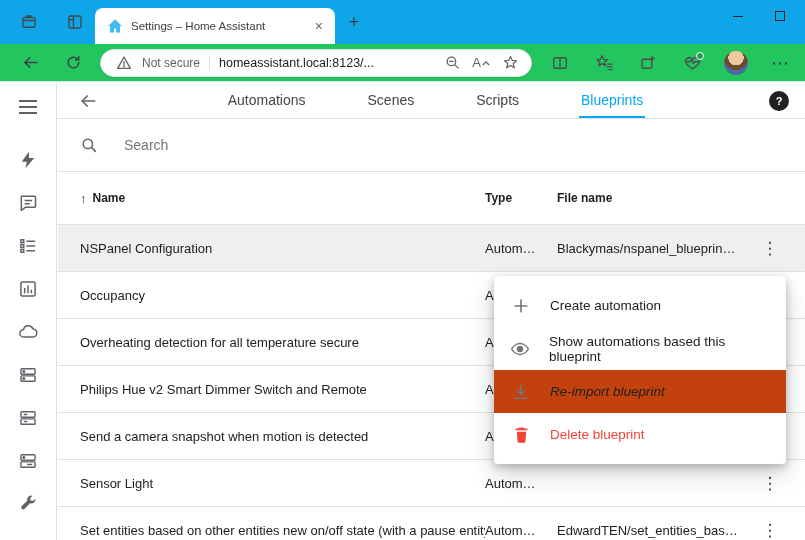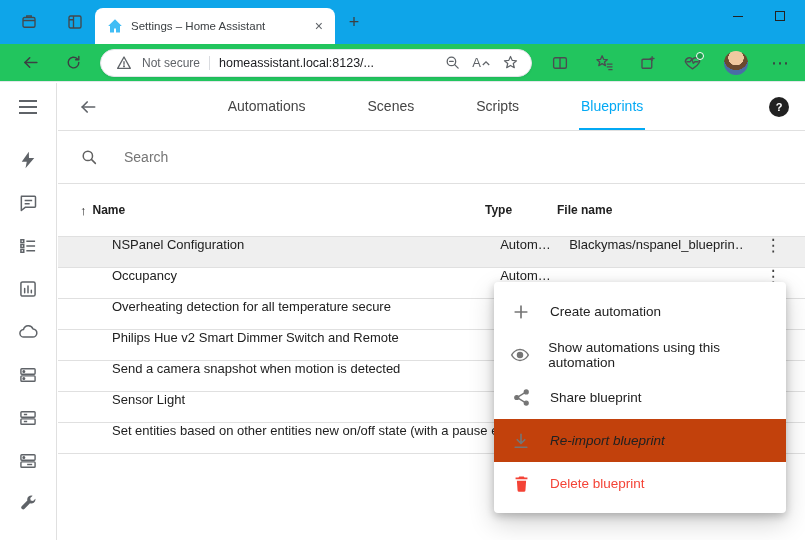--- a/index.html
+++ b/index.html
@@ -48,21 +48,21 @@
   .ha-sidebar { position:absolute; left:0; top:0; width:57px; height:100%; background:#fff;
                 border-right:1px solid #e0e0e0; display:flex; flex-direction:column; align-items:center; }
   .hamburger { margin-top:12px; width:24px; height:24px; display:flex; flex-direction:column;
                justify-content:center; gap:4px; }
   .hamburger i { display:block; width:18px; height:2px; background:#5f6368; margin:0 auto; }
   .sb-icon { width:24px; height:24px; color:#5f6368; display:flex; align-items:center; justify-content:center; }
   .sb-icon.first { margin-top:29px; }
   .sb-icon + .sb-icon { margin-top:19px; }
 
   .ha-main { position:absolute; left:58px; top:0; width:747px; height:100%; }
-  .appbar { height:48px; display:flex; align-items:center; border-bottom:1px solid #e0e0e0; padding:0 16px; }
+  .appbar { height:36px; display:flex; align-items:center; border-bottom:1px solid #e0e0e0; padding:0 16px; }
   .appbar-back { width:28px; height:28px; display:flex; align-items:center; justify-content:center; color:#5f6368; }
   .ha-tabs { flex:1; display:flex; justify-content:center; gap:58px; height:100%; }
   .ha-tab { display:flex; align-items:center; height:100%; font-size:14px; font-weight:500; color:#454545;
             border-bottom:2px solid transparent; padding:0 2px; }
   .ha-tab.active { color:#03a9f4; border-bottom-color:#03a9f4; }
   .help-btn { width:20px; height:20px; border-radius:50%; background:#212121; color:#fff; font-size:11px;
               font-weight:bold; display:flex; align-items:center; justify-content:center; }
 
   .search-row { height:53px; display:flex; align-items:center; gap:26px; padding-left:22px;
                 border-bottom:1px solid #e0e0e0; color:#616161; }
@@ -70,27 +70,27 @@
 
   .thead { height:53px; display:flex; align-items:center; border-bottom:1px solid #e0e0e0;
            font-size:12px; font-weight:600; color:#212121; }
   .c-name { width:427px; padding-left:22px; display:flex; align-items:center; gap:6px;
             white-space:nowrap; overflow:hidden; }
   .c-type { width:72px; white-space:nowrap; overflow:hidden; }
   .c-file { width:180px; white-space:nowrap; overflow:hidden; }
   .c-menu { width:66px; display:flex; align-items:center; justify-content:center; }
   .sort-arrow { font-size:13px; }
 
-  .row { height:31px; display:flex; align-items:flex-start; border-bottom:1px solid #e0e0e0;
-         font-size:13px; color:#212121; background:#fff;padding-left:32px; }
+  .row { height:47px; display:flex; align-items:center; border-bottom:1px solid #e0e0e0;
+         font-size:13px; color:#212121; background:#fff; }
   .row.hl { background:#efefef; }
   .kebab { font-size:17px; color:#424242; line-height:1; }
 
   
-  .ctx { position:absolute; left:494px; top:199px; width:292px; background:#fff; border-radius:4px;
+  .ctx { position:absolute; left:494px; top:193px; width:292px; background:#fff; border-radius:4px;
          padding:8px 0; z-index:10;
          box-shadow:0 3px 8px rgba(0,0,0,.22), 0 10px 26px rgba(0,0,0,.18); }
   .ctx-item { height:43px; display:flex; align-items:center; gap:18px; padding:0 16px;
               font-size:13.5px; color:#212121; }
   .ctx-item.hl { background:#c2410c;font-style:italic; }
   .ctx-item.danger { color:#f44336; }
   .mi { width:22px; height:22px; display:flex; align-items:center; justify-content:center; color:#757575; }
   .ctx-item.danger .mi { color:#f44336; }
 
   svg { display:block; }
@@ -391,32 +391,21 @@
         </span>
         <span>Create automation</span>
       </div>
       <div class="ctx-item">
         <span class="mi">
           <svg width="20" height="20" viewBox="0 0 24 24" fill="none" stroke="currentColor" stroke-width="1.8">
             <path d="M2 12s3.5-6.5 10-6.5S22 12 22 12s-3.5 6.5-10 6.5S2 12 2 12Z"></path>
             <circle cx="12" cy="12" r="3" fill="currentColor"></circle>
           </svg>
         </span>
-        <span>Show automations using this automation</span>
-      </div>
-      <div class="ctx-item">
-        <span class="mi">
-          <svg width="19" height="19" viewBox="0 0 24 24" stroke="currentColor" stroke-width="1.8" fill="currentColor">
-            <circle cx="18" cy="5" r="2.4"></circle>
-              <circle cx="6" cy="12" r="2.4"></circle>
-              <circle cx="18" cy="19" r="2.4"></circle>
-            <path d="M8.2 10.8 15.8 6.2M8.2 13.2l7.6 4.6" fill="none"></path>
-          </svg>
-        </span>
-        <span>Share blueprint</span>
+        <span>Show automations based this blueprint</span>
       </div>
       <div class="ctx-item hl">
         <span class="mi">
           <svg width="20" height="20" viewBox="0 0 24 24" fill="none" stroke="currentColor" stroke-width="2" stroke-linecap="round" stroke-linejoin="round">
             <path d="M12 4v10M7.5 10.5 12 15l4.5-4.5M5 19.5h14"></path>
           </svg>
         </span>
         <span>Re-import blueprint</span>
       </div>
       <div class="ctx-item danger">

